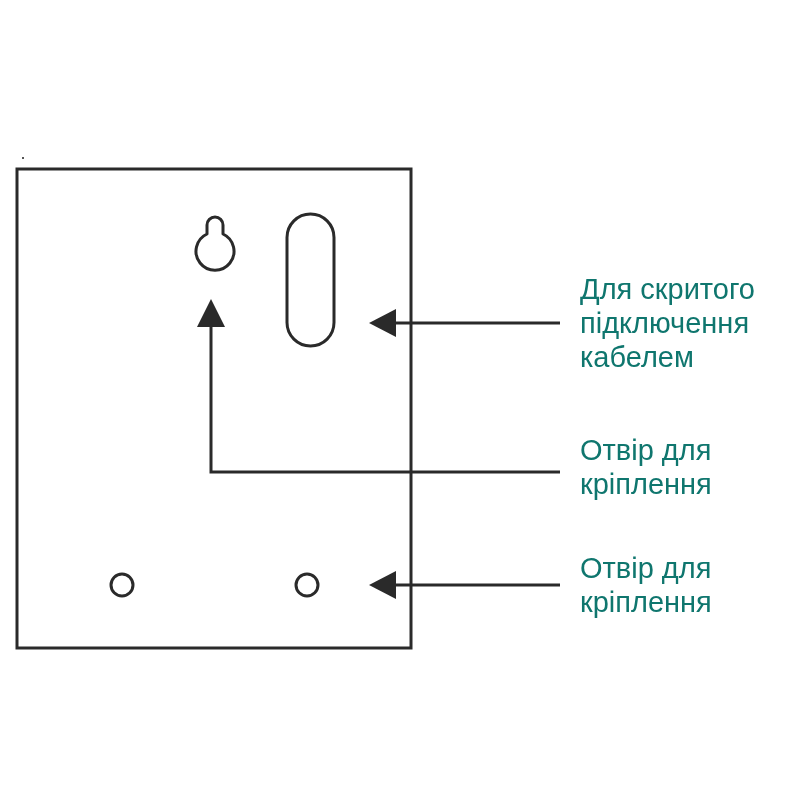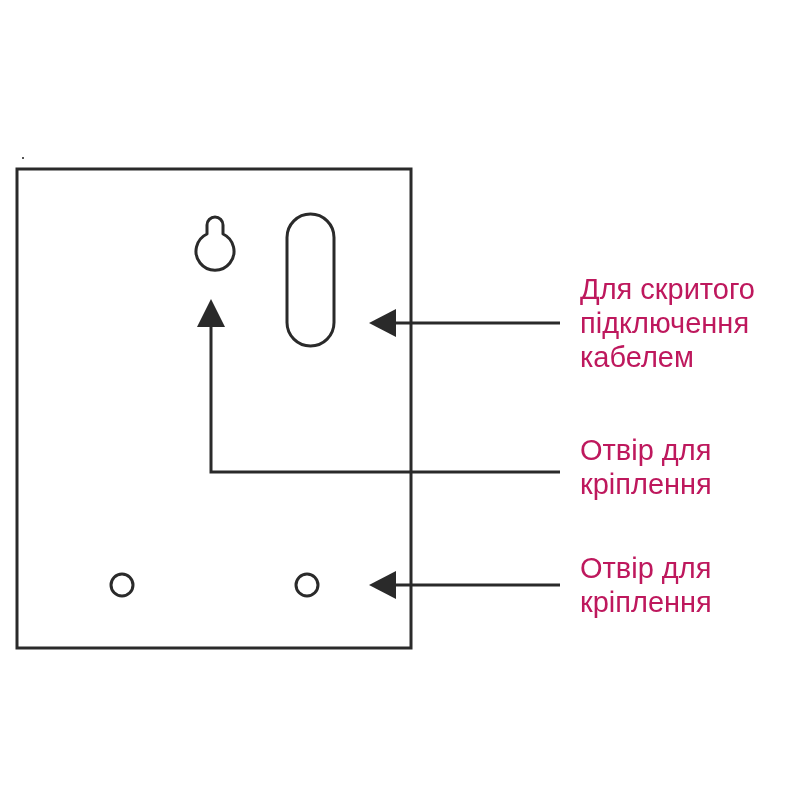--- a/index.html
+++ b/index.html
@@ -1,18 +1,18 @@
 <!DOCTYPE html>
 <html><head>
   <meta charset="utf-8">
   <style>
     html, body { margin:0; padding:0; background:#ffffff; }
     body { width:800px; height:800px; position:relative; overflow:hidden; font-family:"Liberation Sans", sans-serif; }
     svg.diagram { position:absolute; left:0; top:0; width:800px; height:800px; }
-    .label { position:absolute; left:580px; font-size:29px; line-height:34px; color:#be185d; white-space:pre; }
+    .label { position:absolute; left:580px; font-size:29px; line-height:34px; color:#0f766e; white-space:pre; }
   </style>
 </head>
 <body>
 
 <svg class="diagram" viewBox="0 0 800 800" xmlns="http://www.w3.org/2000/svg">
   <rect x="22" y="157" width="2" height="2" fill="#555"></rect>
 
   <rect x="17" y="169" width="394" height="479" fill="none" stroke="#2a2a2a" stroke-width="3"></rect>
 
   <path d="M207,234 L207,225 A8,8 0 0 1 223,225 L223,234 A19,19 0 1 1 207,234 Z" fill="#fff" stroke="#2a2a2a" stroke-width="3" stroke-linejoin="round"></path>

